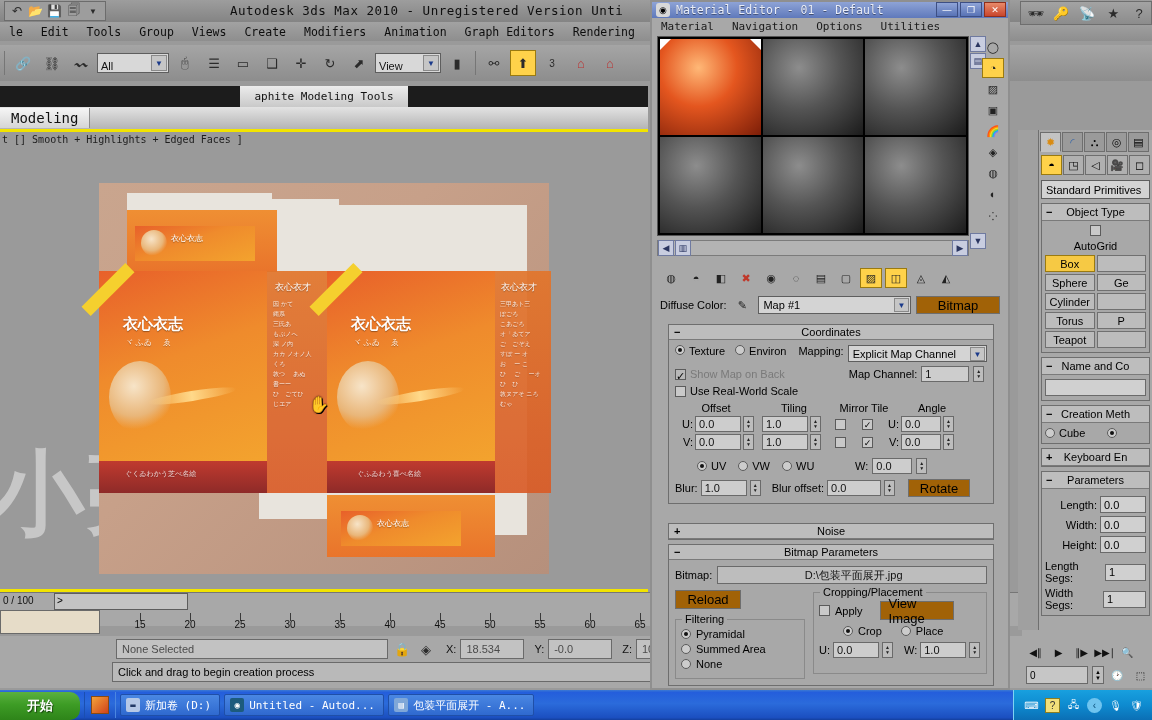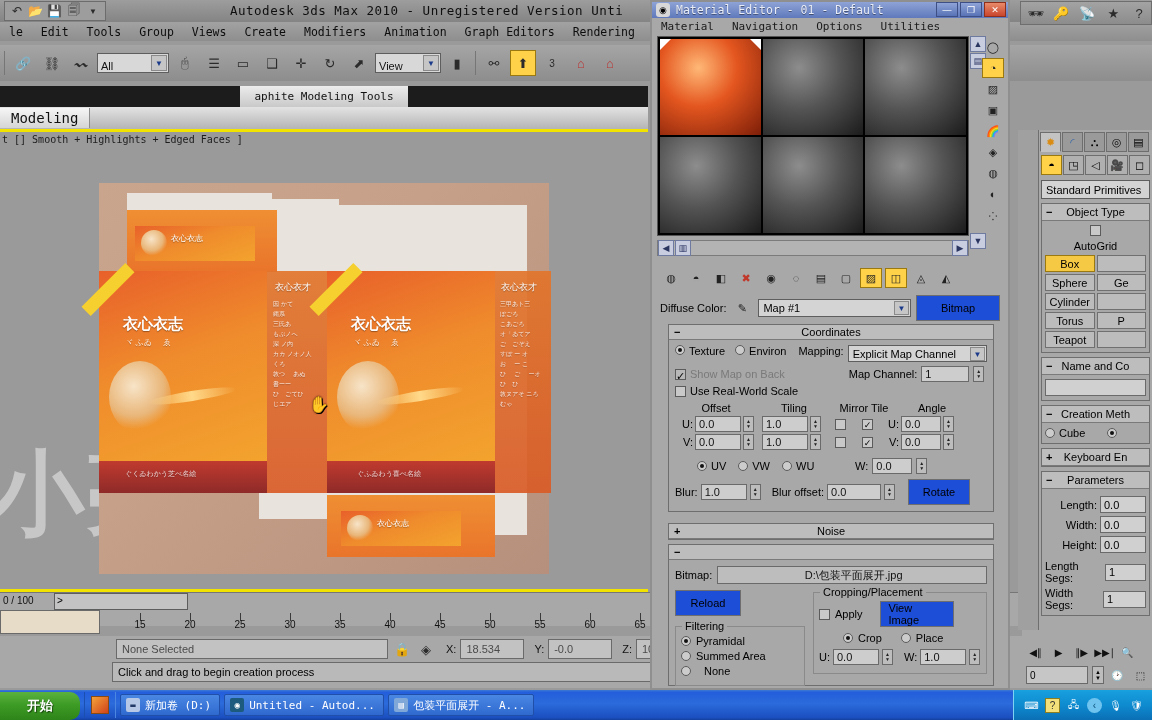--- a/index.html
+++ b/index.html
@@ -196,22 +196,22 @@
     align-items:center; gap:3px; }
   .mti { width:22px; height:20px; display:flex; align-items:center; justify-content:center;
     font-size:11px; color:#222; }
   .mti.on { background:#ffd24a; border:1px solid #9a7a10; }
   .mlabelrow { position:absolute; left:658px; top:293px; width:340px; display:flex;
     align-items:center; gap:5px; }
   .mcombo { flex:1; height:18px; background:#d4d4d4; border:1px solid #5e5e5e;
     display:flex; align-items:center; padding-left:4px; font-size:11px; position:relative; }
   .mcombo .arw { position:absolute; right:1px; top:1px; width:15px; height:14px; background:#c6c6c6;
     border:1px solid #8a8a8a; color:#1b3a8a; font-size:8px; text-align:center; line-height:13px; }
-  .mbtn { height:18px; background:#1d4ed8; border:1px solid #6e6e6e; font-size:11px;
-    display:flex; align-items:center; justify-content:center; padding:12px 8px; }
+  .mbtn { height:18px; background:#a16207; border:1px solid #6e6e6e; font-size:13px;
+    display:flex; align-items:center; justify-content:center; padding:4px 8px; }
   .mroll { position:absolute; left:666px; width:326px; border:1px solid #6e6e6e; background:#a8a8a8; }
   .mrhead { height:15px; background:#bdbdbd; border-bottom:1px solid #7a7a7a;
     display:flex; align-items:center; position:relative; font-size:11px; }
   .mrhead .pm { position:absolute; left:5px; font-weight:bold; }
   .mrhead .tt { width:100%; text-align:center; }
   .mfield { height:16px; background:#cdcdcd; border:1px solid #6a6a6a; font-size:11px;
     display:flex; align-items:center; padding-left:3px; color:#111; }
   .spin { width:11px; height:16px; border:1px solid #6a6a6a; background:#bdbdbd;
     display:flex; flex-direction:column; align-items:center; justify-content:center;
     font-size:5px; line-height:5px; color:#222; }
@@ -769,40 +769,41 @@
     <div class="mroll" style="left:16px; top:521px; width:326px;">
       <div class="mrhead">
         <span class="pm">+</span>
         <span class="tt">Noise</span>
       </div>
     </div>
 
     <div class="mroll" style="left:16px; top:542px; width:326px; height:142px;">
       <div class="mrhead">
         <span class="pm">−</span>
+        <span class="tt">Bitmap Parameters</span>
       </div>
       <div style="padding:6px;">
         <div style="display:flex;align-items:center;gap:5px;">
           <span>Bitmap:</span>
           <span class="mfield" style="flex:1;height:18px;justify-content:center;background:#bdbdbd;">D:\包装平面展开.jpg</span>
         </div>
         <div style="display:flex;gap:8px;margin-top:6px;">
           <div style="width:130px">
             <div class="mbtn" style="width:66px;height:19px">Reload</div>
             <div class="grp" style="margin-top:10px;height:60px;">
               <span class="gl">Filtering</span>
               <div style="display:flex;align-items:center;gap:5px;">
                 <span class="radio on"></span>
                 <span>Pyramidal</span>
               </div>
               <div style="display:flex;align-items:center;gap:5px;margin-top:3px;">
                 <span class="radio"></span>
                 <span>Summed Area</span>
               </div>
-              <div style="display:flex;align-items:center;gap:13px;margin-top:3px;">
+              <div style="display:flex;align-items:center;gap:5px;margin-top:3px;">
                 <span class="radio"></span>
                 <span>None</span>
               </div>
             </div>
           </div>
           <div style="flex:1">
             <div class="grp" style="margin-top:2px;height:82px;">
               <span class="gl">Cropping/Placement</span>
               <div style="display:flex;align-items:center;gap:5px;">
                 <span class="chk"></span>

